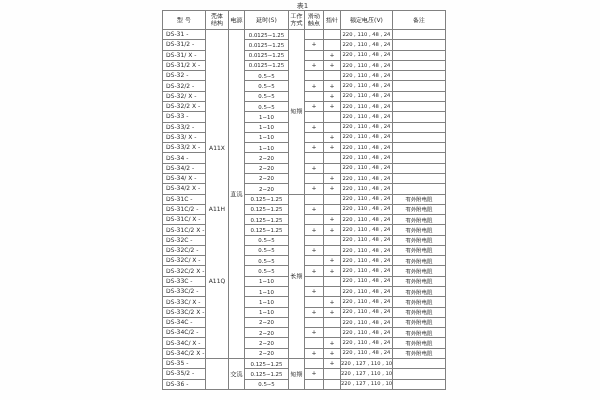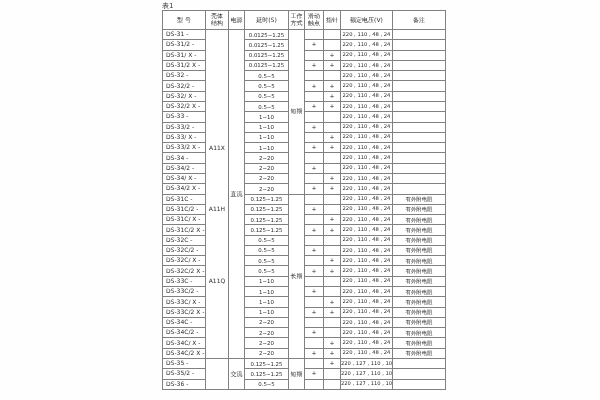--- a/index.html
+++ b/index.html
@@ -4,21 +4,21 @@
 <style>
   html,body { margin:0; padding:0; }
   body {
     width:600px; height:400px; background:#ffffff;
     font-family:"DejaVu Sans", sans-serif; color:#1c1c1c;
     position:relative; overflow:hidden;
   }
   .sheet { position:absolute; inset:0; background:#fefefe; }
   .table-label {
     position:absolute; top:1px; left:162px; width:281px;
-    text-align:left; font-size:7px; color:#333;
+    text-align:center; font-size:7px; color:#333;
   }
   table.spec-table {
     position:absolute; top:10px; left:162px;
     width:283px; height:380px;
     border-collapse:collapse; table-layout:fixed;
     background:#fff;
   }
   th, td {
     border:1px solid #818181;
     padding:0; margin:0;

